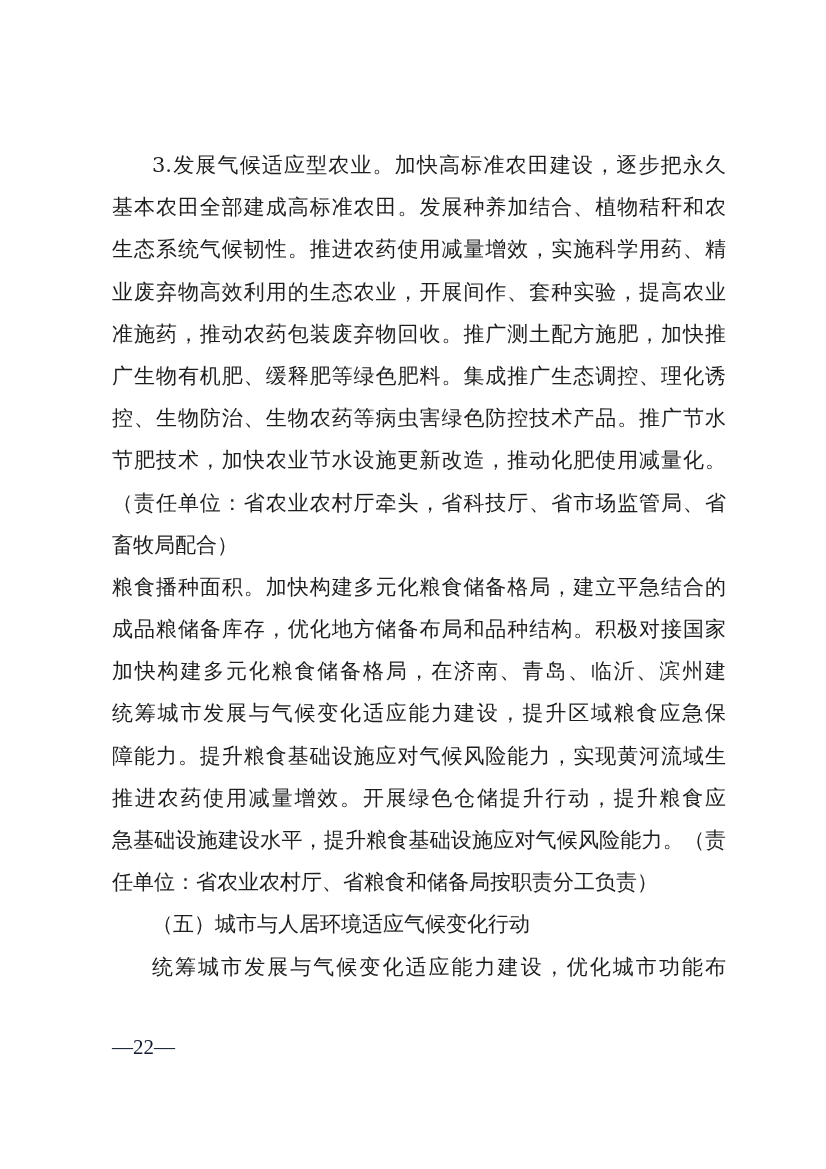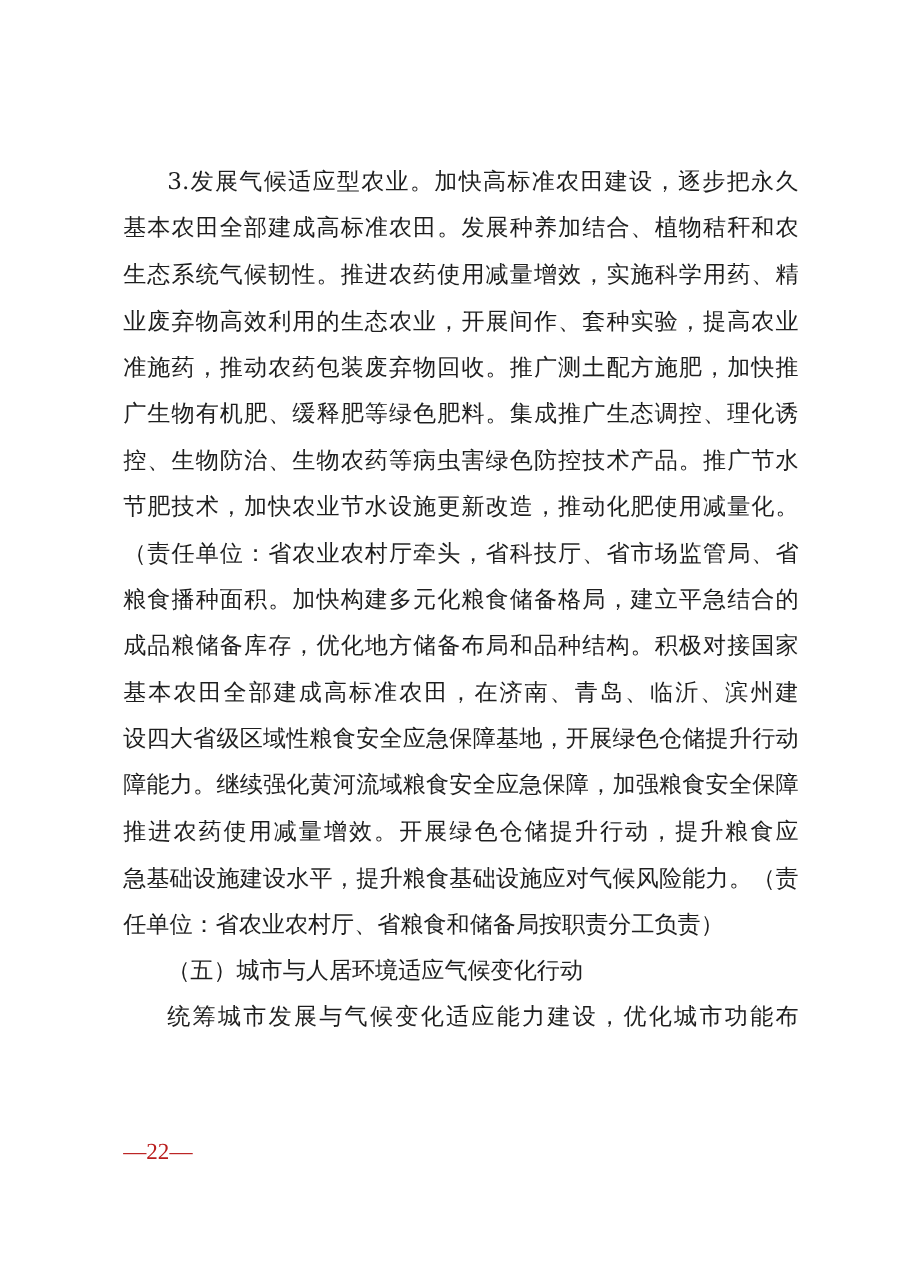--- a/index.html
+++ b/index.html
@@ -35,49 +35,50 @@
       text-align-last: left;
       font-family: Liberation Serif, serif;
     }
     .page-number {
       position: absolute;
       left: 112px;
       top: 1034px;
       font-family: "Liberation Serif", "DejaVu Serif", serif;
       font-size: 21px;
       line-height: 26px;
-      color: #b91c1c;
+      color: #0f172a;
       white-space: nowrap;
       text-align: right;
     }
   </style>
 </head>
 <body>
 
 <div class="page">
   <div class="text-block">
 
     <div>
       <div class="line indent">3.发展气候适应型农业。加快高标准农田建设，逐步把永久</div>
       <div class="line">基本农田全部建成高标准农田。发展种养加结合、植物秸秆和农</div>
       <div class="line">生态系统气候韧性。推进农药使用减量增效，实施科学用药、精</div>
       <div class="line">业废弃物高效利用的生态农业，开展间作、套种实验，提高农业</div>
       <div class="line">准施药，推动农药包装废弃物回收。推广测土配方施肥，加快推</div>
       <div class="line">广生物有机肥、缓释肥等绿色肥料。集成推广生态调控、理化诱</div>
       <div class="line">控、生物防治、生物农药等病虫害绿色防控技术产品。推广节水</div>
       <div class="line">节肥技术，加快农业节水设施更新改造，推动化肥使用减量化。</div>
       <div class="line">（责任单位：省农业农村厅牵头，省科技厅、省市场监管局、省</div>
+      <div class="line last">畜牧局配合）</div>
     </div>
 
     <div>
       <div class="line">粮食播种面积。加快构建多元化粮食储备格局，建立平急结合的</div>
       <div class="line">成品粮储备库存，优化地方储备布局和品种结构。积极对接国家</div>
-      <div class="line">基本农田全部建成高标准农田，在济南、青岛、临沂、滨州建</div>
-      <div class="line">设四大省级区域性粮食安全应急保障基地，开展绿色仓储提升行动</div>
-      <div class="line">障能力。继续强化黄河流域粮食安全应急保障，加强粮食安全保障</div>
+      <div class="line">加快构建多元化粮食储备格局，在济南、青岛、临沂、滨州建</div>
+      <div class="line">统筹城市发展与气候变化适应能力建设，提升区域粮食应急保</div>
+      <div class="line">障能力。提升粮食基础设施应对气候风险能力，实现黄河流域生</div>
       <div class="line">推进农药使用减量增效。开展绿色仓储提升行动，提升粮食应</div>
       <div class="line">急基础设施建设水平，提升粮食基础设施应对气候风险能力。（责</div>
       <div class="line last">任单位：省农业农村厅、省粮食和储备局按职责分工负责）</div>
     </div>
 
     <div>
       <div class="line heading">（五）城市与人居环境适应气候变化行动</div>
       <div class="line indent">统筹城市发展与气候变化适应能力建设，优化城市功能布</div>
     </div>
 

